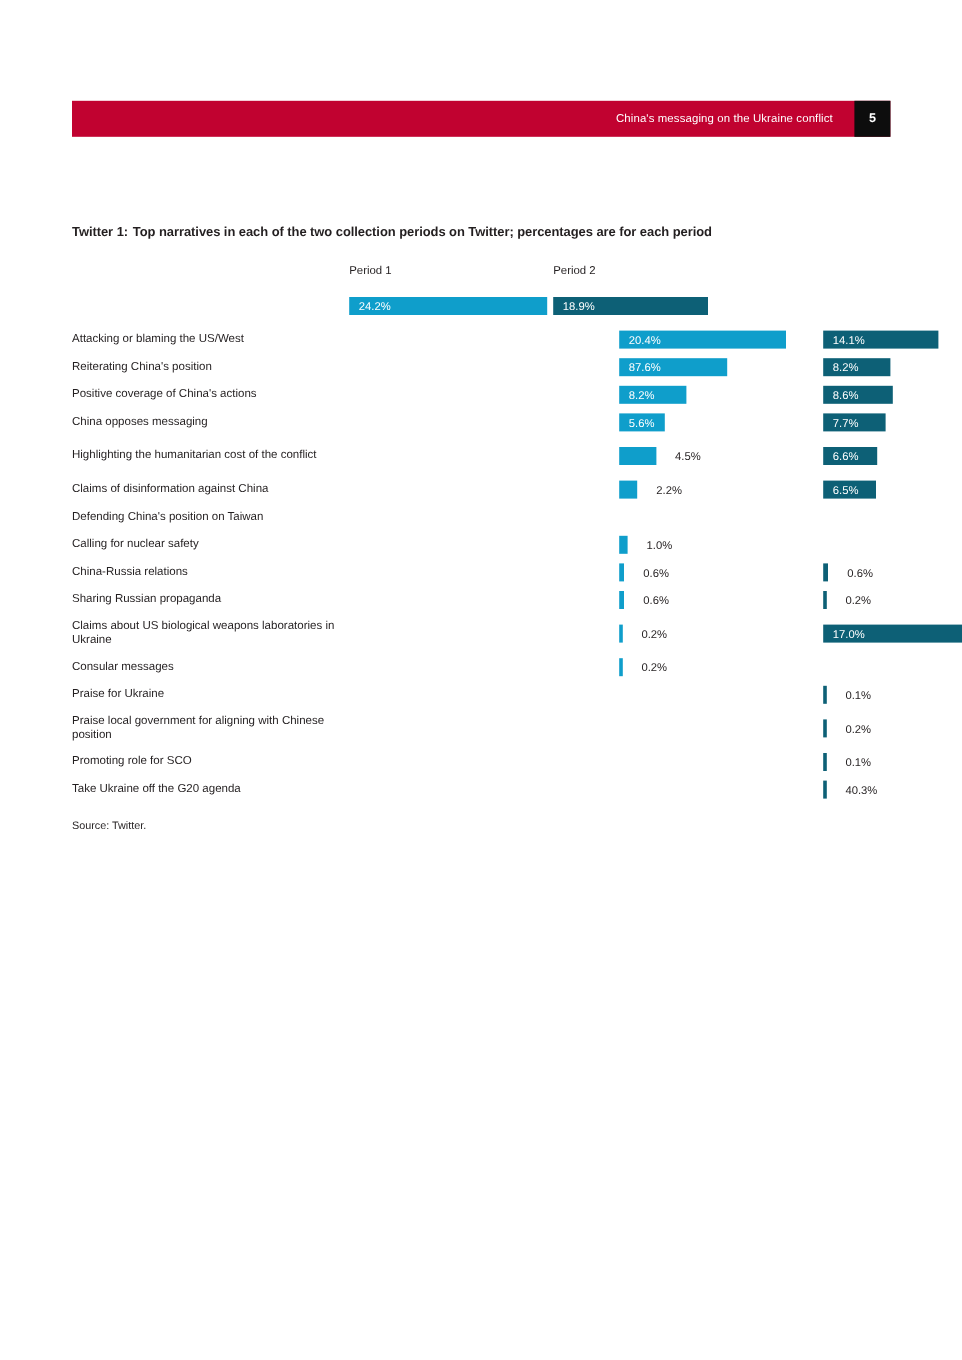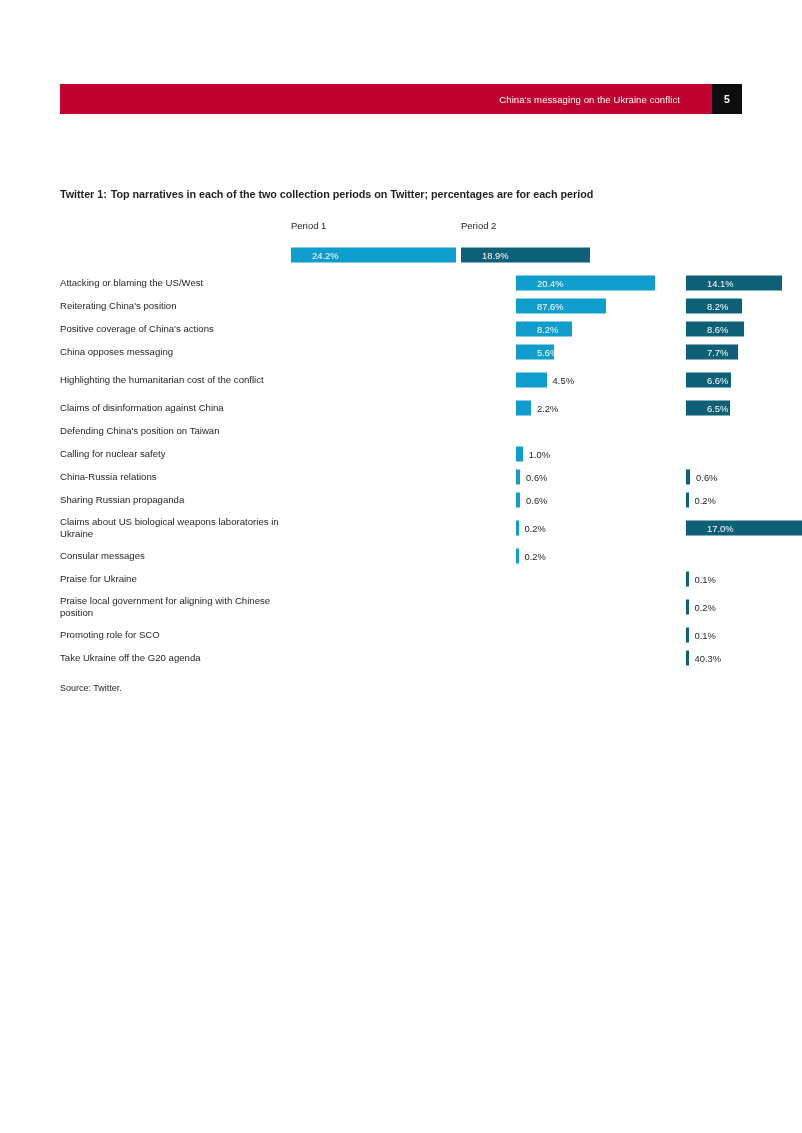--- a/index.html
+++ b/index.html
@@ -32,21 +32,21 @@
     background: #c10230;
     display: flex;
     align-items: stretch;
     justify-content: flex-end;
   }
   .header-title {
     font-size: 9.5px;
     color: #ffffff;
     letter-spacing: .1px;
     align-self: center;
-    padding-right: 32px;
+    padding-right: 18px;
     white-space: nowrap;
   }
   .header-pagebox {
     width: 30px;
     background: #0d0d0d;
     display: flex;
     align-items: center;
     justify-content: center;
   }
   .header-pagenum {
@@ -137,26 +137,26 @@
   .bar.p2 { background: #0d6076; }
 
   .bar-val {
     font-size: 9.4px;
     line-height: 15px;
     white-space: nowrap;
   }
   .bar-val.inside {
     color: #ffffff;
     margin-left: -100%;
-    padding-left: 21px;
+    padding-left: 8px;
     position: relative;
   }
   .bar-val.outside {
     color: #231f20;
-    padding-left: 6px;
+    padding-left: 16px;
   }
 
   .source {
     position: absolute;
     left: 60px;
     top: 683px;
     font-size: 9px;
     color: #231f20;
   }
 </style>

